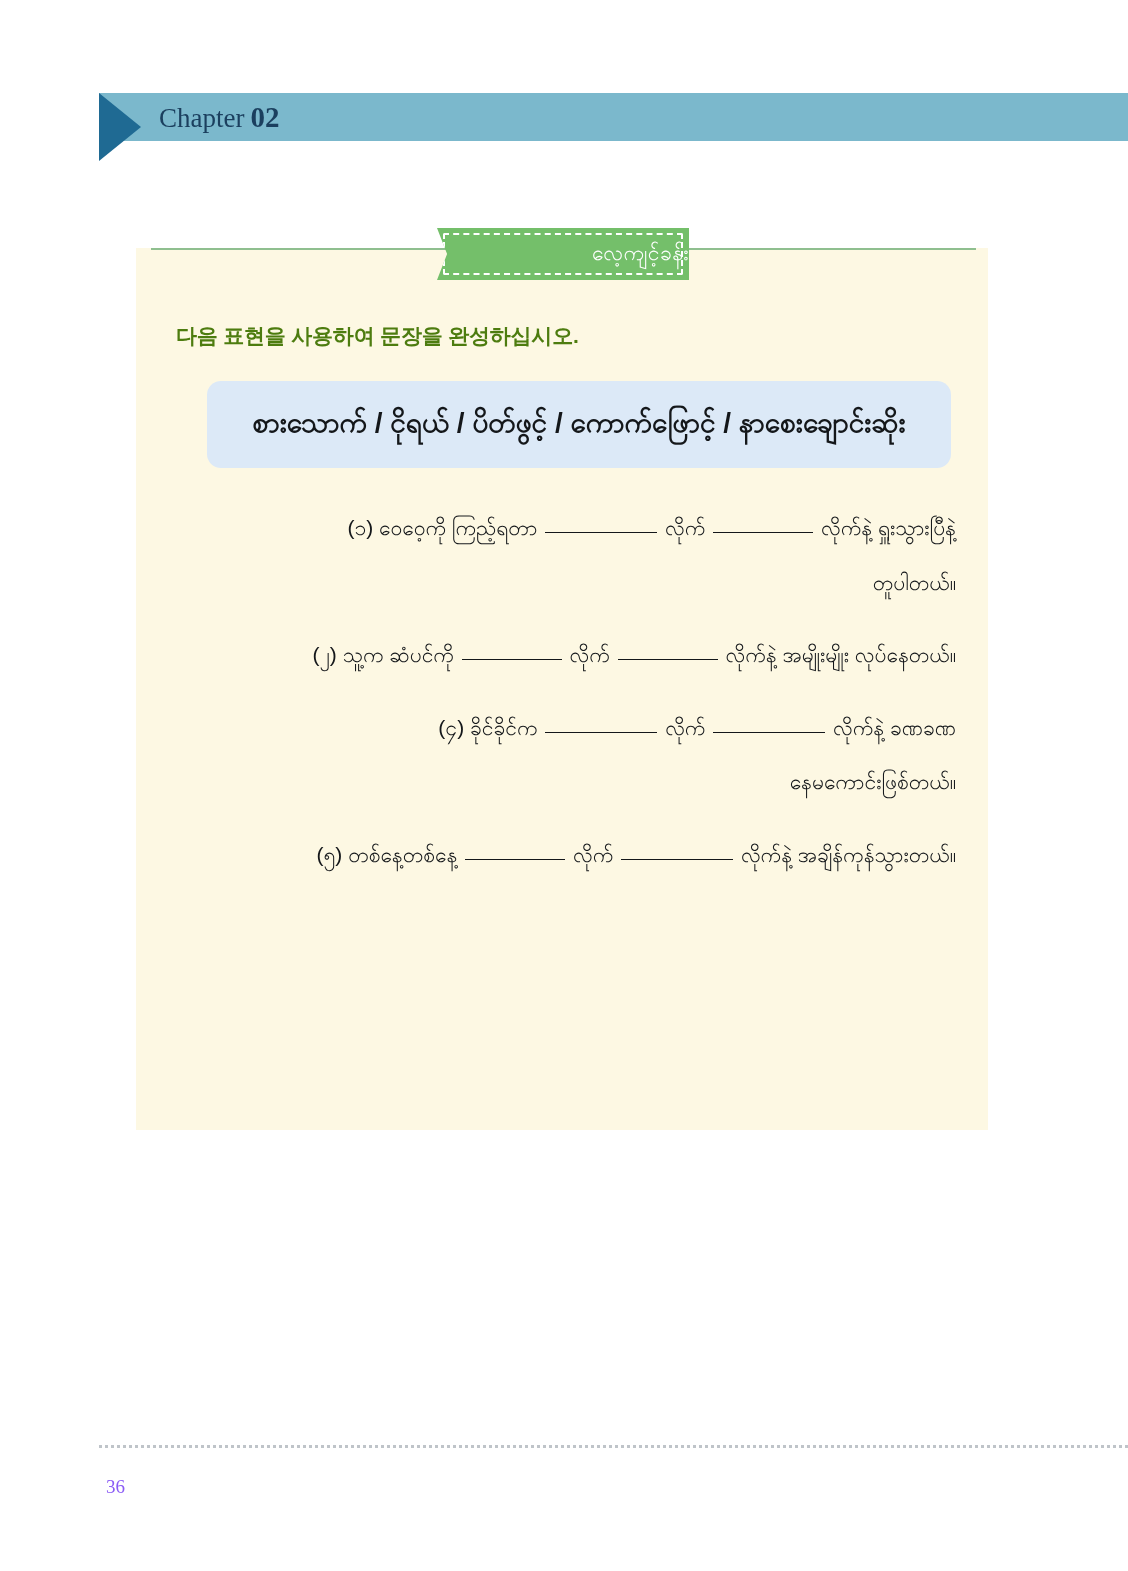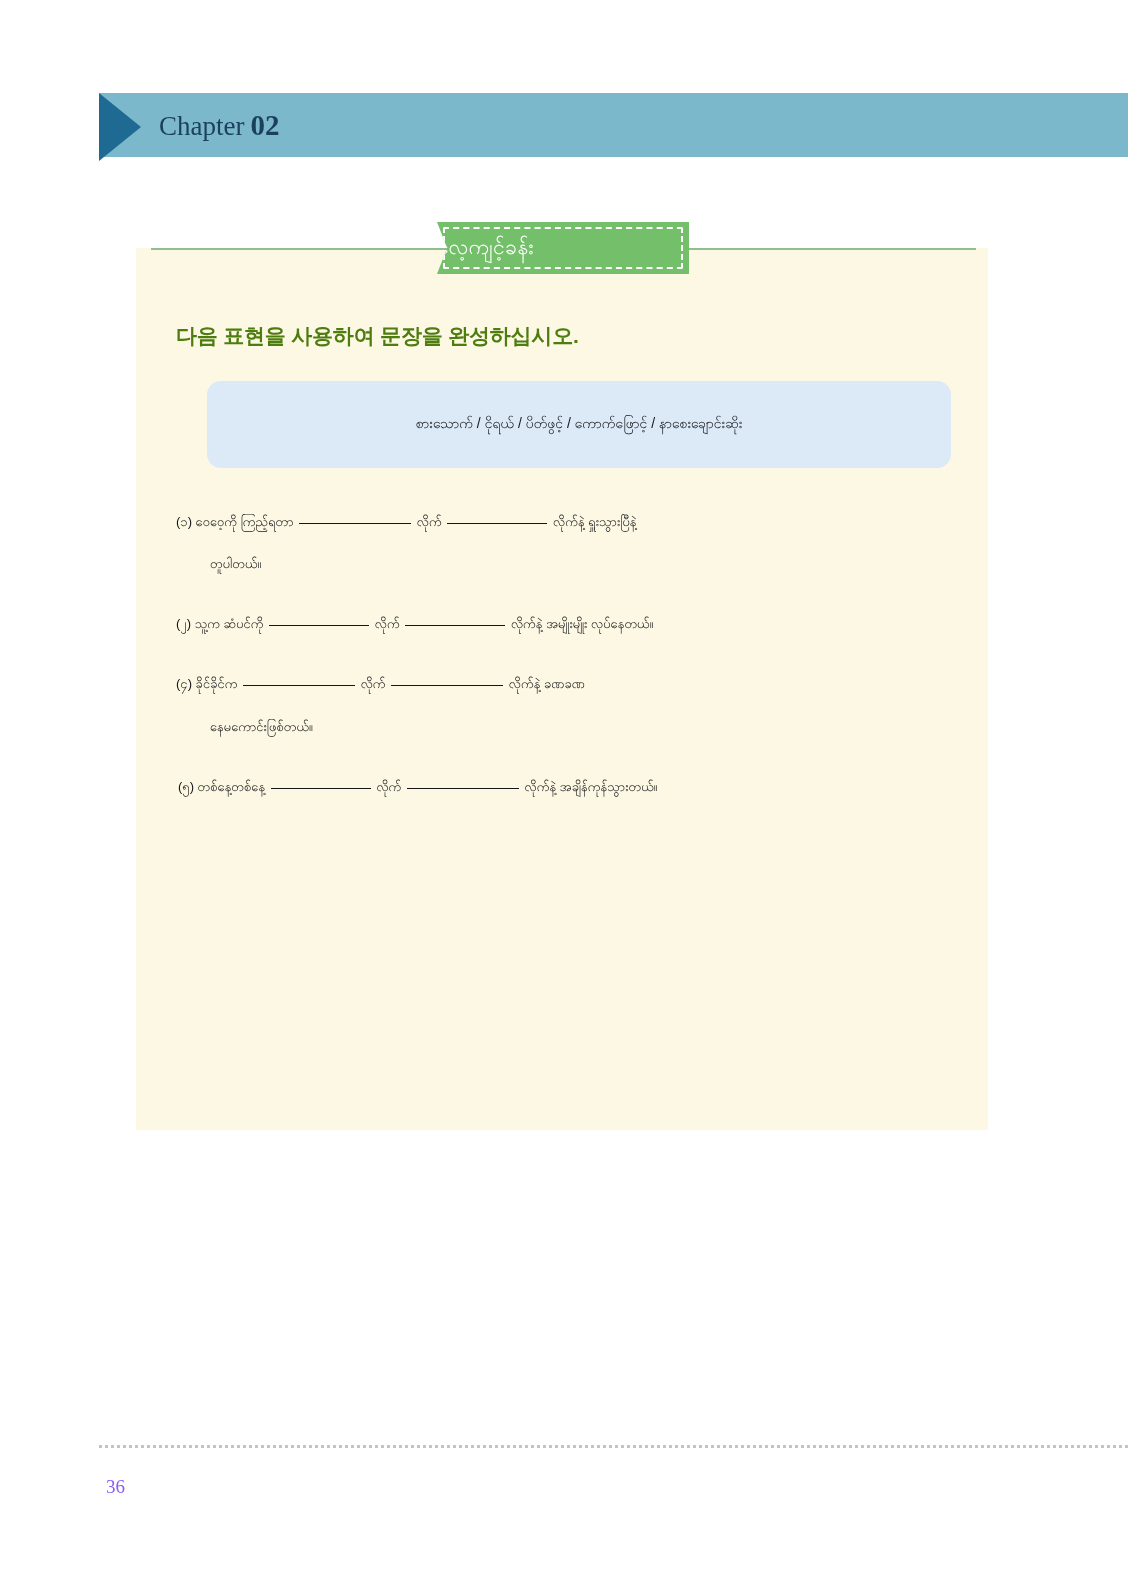--- a/index.html
+++ b/index.html
@@ -14,21 +14,21 @@
     position: relative;
     overflow: hidden;
   }
 
   
   .chapter-band {
     position: absolute;
     left: 99px;
     top: 93px;
     width: 1029px;
-    height: 64px;
+    height: 48px;
     background: #7bb8cc;
   }
   .chapter-arrow {
     position: absolute;
     left: 0px;
     top: 0px;
     width: 42px;
     height: 68px;
     background: #1f6a93;
     clip-path: polygon(0 0, 0 100%, 100% 50%);
@@ -64,27 +64,27 @@
     position: absolute;
     left: 151px;
     top: 248px;
     width: 825px;
     height: 2px;
     background: #8fbf8f;
   }
   .ribbon {
     position: absolute;
     left: 437px;
-    top: 222px;
+    top: 228px;
     width: 252px;
     height: 52px;
     background: #74bf6a;
     display: flex;
     align-items: center;
-    justify-content: flex-start;
+    justify-content: flex-end;
     clip-path: polygon(0% 0%, 100% 0%, 100% 100%, 0% 100%, 4% 50%);
   }
   .ribbon::before {
     content: "";
     position: absolute;
     left: 6px; top: 5px; right: 6px; bottom: 5px;
     border: 2px dashed #ffffff;
     border-radius: 2px;
     pointer-events: none;
   }
@@ -115,37 +115,39 @@
     top: 381px;
     width: 744px;
     height: 87px;
     background: #dce9f7;
     border-radius: 14px;
     display: flex;
     align-items: center;
     justify-content: center;
   }
   .wordbank-text {
-    font-size: 14px;
+    font-size: 28px;
     color: #14171a;
     white-space: nowrap;
+    font-weight: bold;
   }
 
   
   .questions {
     position: absolute;
     left: 176px;
     top: 512px;
     width: 780px;
   }
   .q {
-    font-size: 13px;
+    font-size: 21px;
     color: #14171a;
     line-height: 1.55;
     margin-bottom: 40px;
+    text-align: right;
   }
   .q .line2 {
     display: block;
     margin-left: 34px;
     margin-top: 22px;
   }
   .blank {
     display: inline-block;
     border-bottom: 1.6px solid #14171a;
     vertical-align: 2px;

